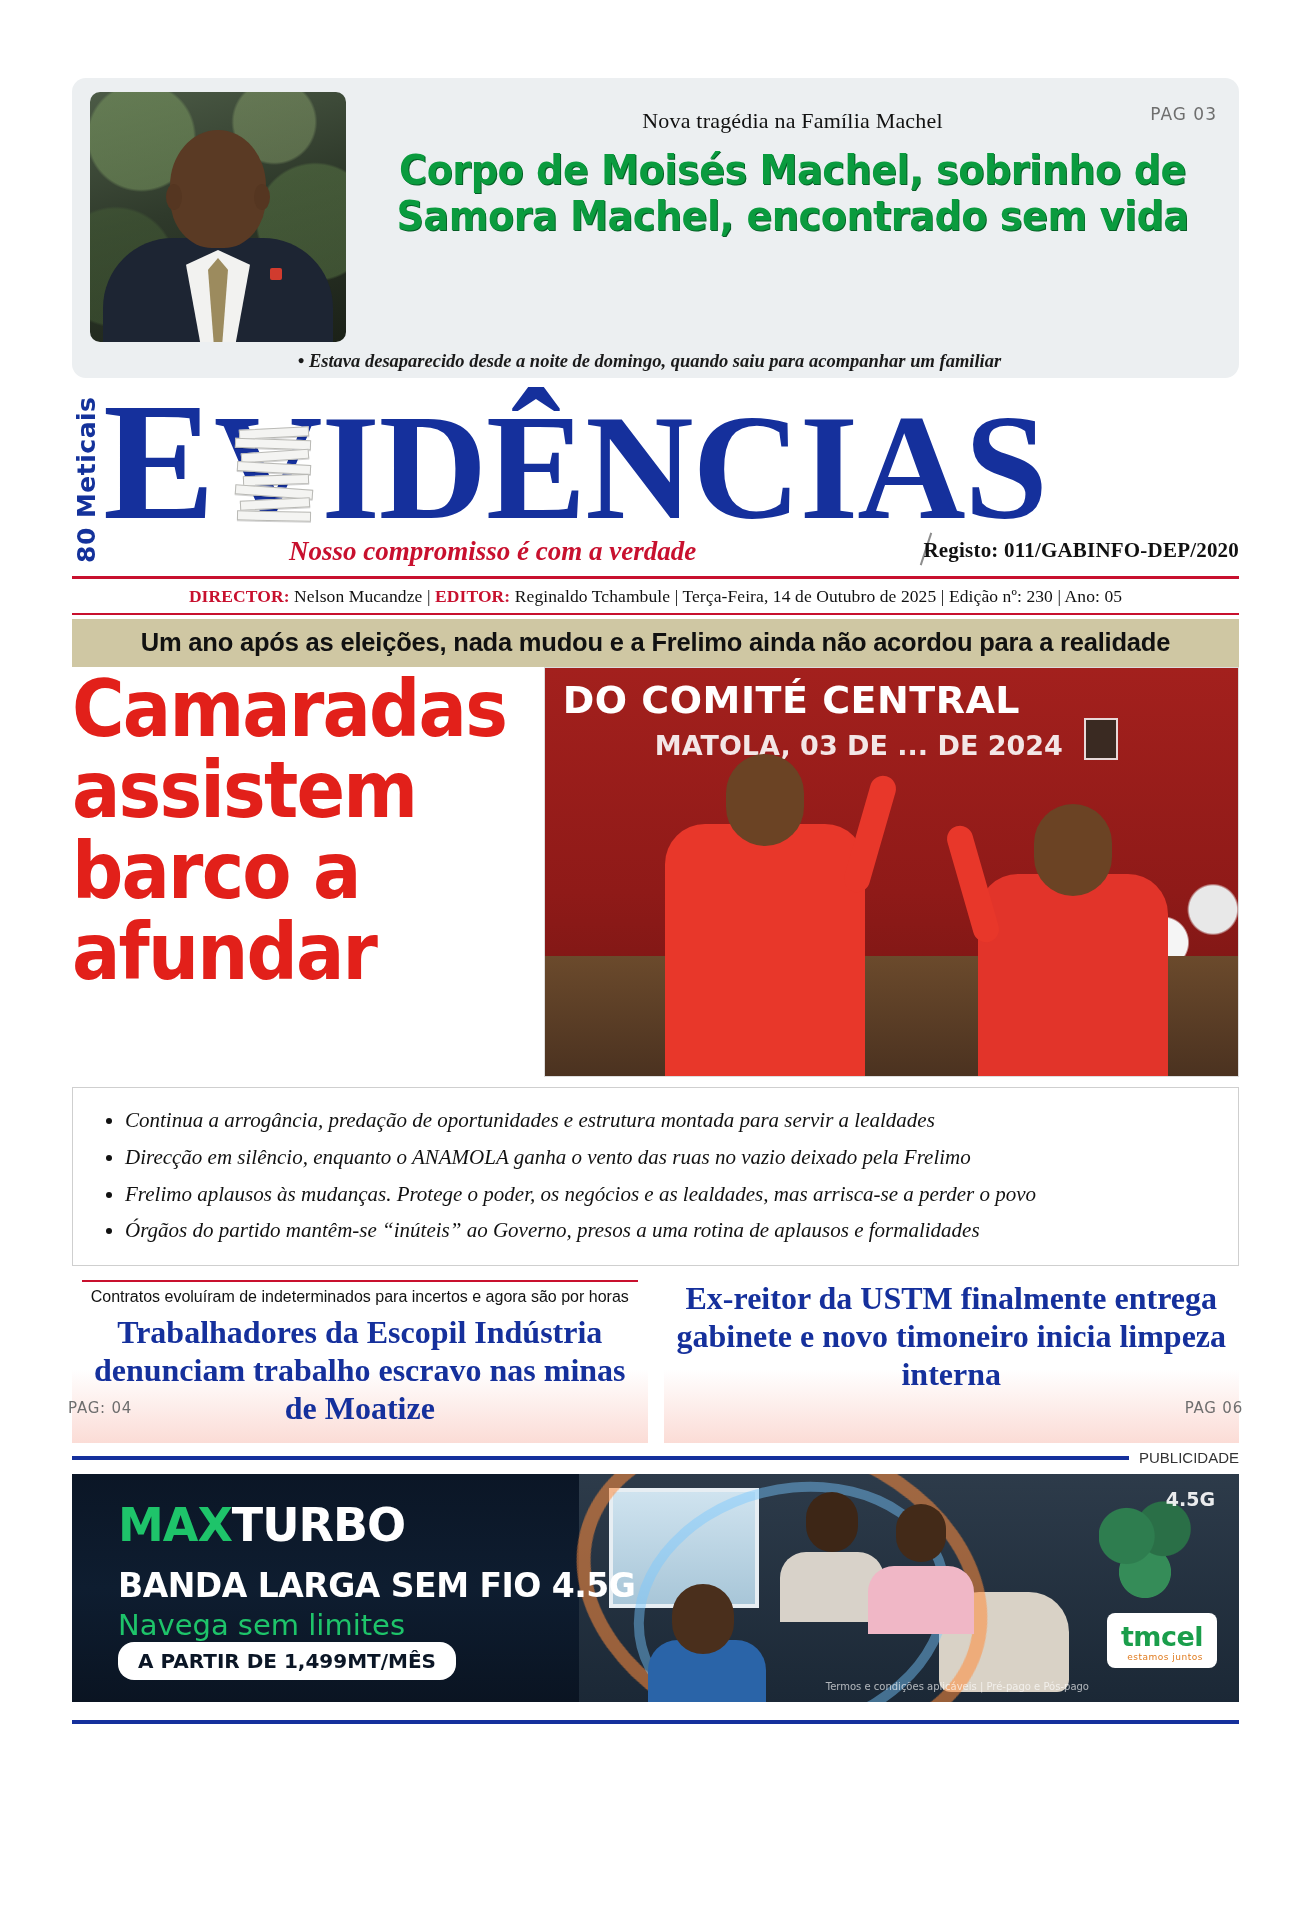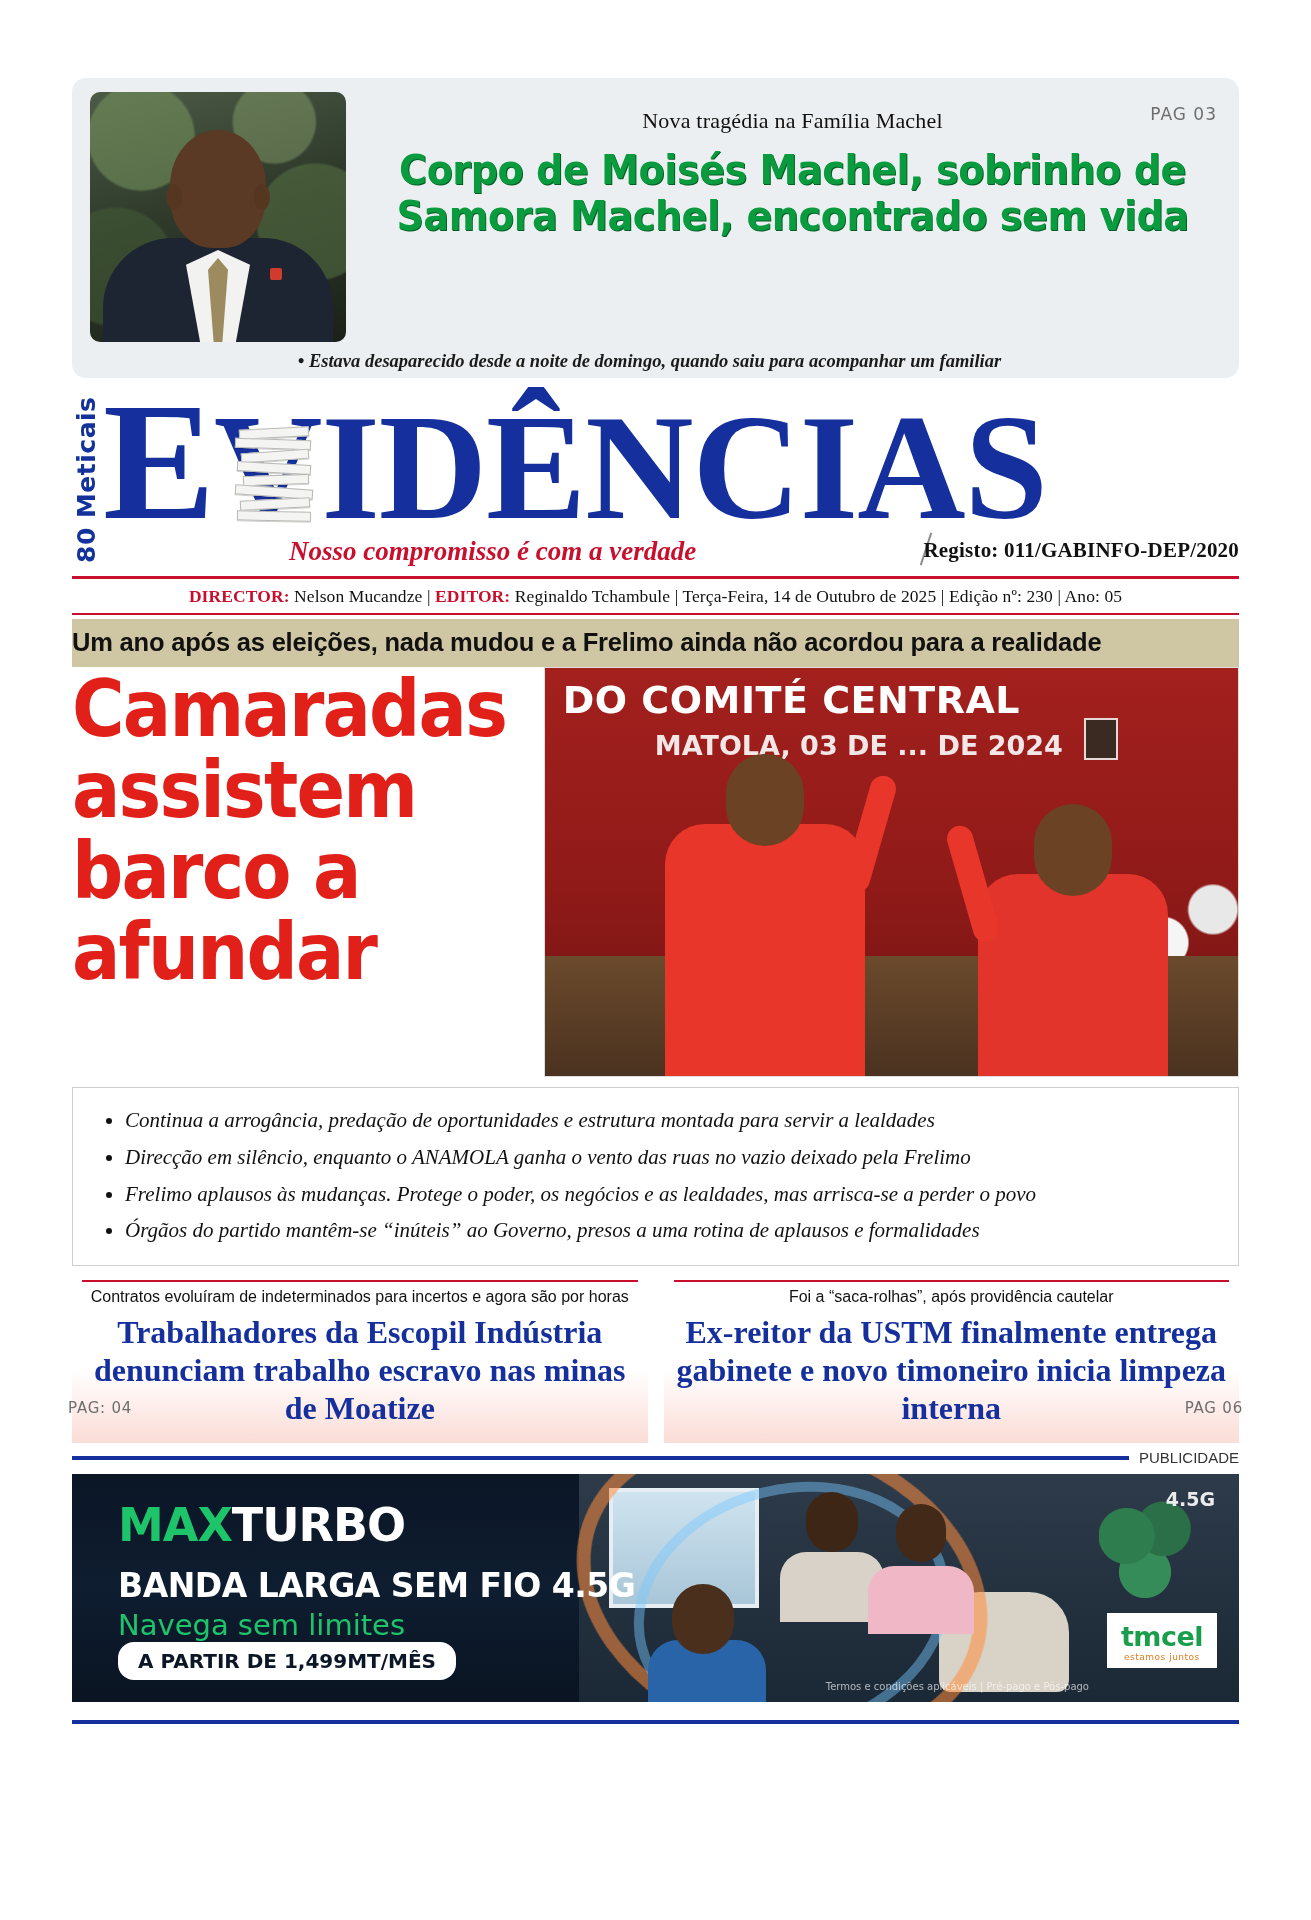--- a/index.html
+++ b/index.html
@@ -205,20 +205,21 @@
     padding: 7px 0 6px 0;
     letter-spacing: .1px;
   }
   .credits b { color: #c8102e; }
   .rule-thin { height: 2px; background: #c8102e; }
 
   
   .lead-banner {
     margin-top: 4px;
     background: #cfc7a3;
+    text-align: center;
     font-family: "Liberation Sans", sans-serif;
     font-weight: bold;
     font-size: 25.5px;
     color: #111;
     padding: 9px 0 10px 0;
     letter-spacing: -.2px;
   }
 
   
   .lead {
@@ -446,23 +447,23 @@
     border-radius: 16px;
   }
   .ad-4g {
     position: absolute; right: 24px; top: 14px;
     font-family: "DejaVu Sans", sans-serif;
     font-weight: bold; font-size: 19px; color: #ffffff; opacity: .9;
   }
   .ad-tmcel {
     position: absolute; right: 22px; bottom: 34px;
     background: #ffffff;
-    border-radius: 0;
+    border-radius: 8px;
     padding: 8px 14px 6px 14px;
-    text-align: center;
+    text-align: right;
   }
   .ad-tmcel .t1 {
     font-family: "DejaVu Sans", sans-serif; font-weight: bold;
     font-size: 27px; color: #1a9e4b; letter-spacing: -.5px;
   }
   .ad-tmcel .t2 {
     font-family: "DejaVu Sans", sans-serif;
     font-size: 9px; color: #e07b1f; letter-spacing: .5px;
   }
   .ad-terms {
@@ -574,21 +575,20 @@
     </ul>
   </div>
 
   <div class="secondary">
     <div class="sec-card">
       <div class="sec-kicker">Contratos evoluíram de indeterminados para incertos e agora são por horas</div>
       <div class="sec-head">Trabalhadores da Escopil Indústria denunciam trabalho escravo nas minas de Moatize</div>
       <div class="sec-pag-left">PAG: 04</div>
     </div>
     <div class="sec-card">
-      <div class="sec-kicker">Foi a “saca-rolhas”, após providência cautelar</div>
       <div class="sec-head">Ex-reitor da USTM finalmente entrega gabinete e novo timoneiro inicia limpeza interna</div>
       <div class="sec-pag-right">PAG 06</div>
     </div>
   </div>
 
   <div class="pub-bar">
     <div class="pub-line"></div>
     <div class="pub-label">PUBLICIDADE</div>
   </div>
   <div class="ad">

